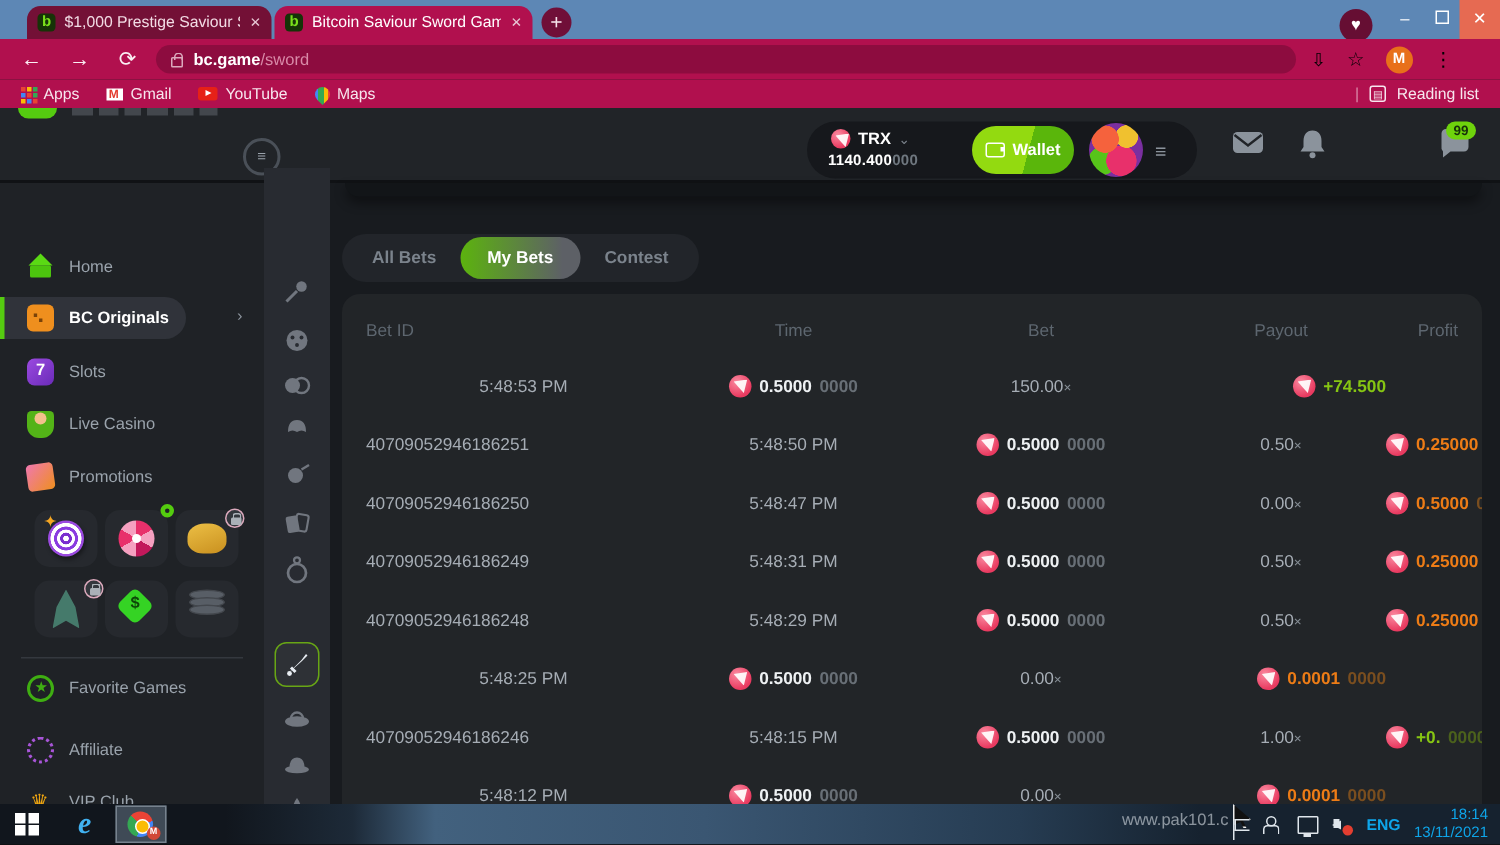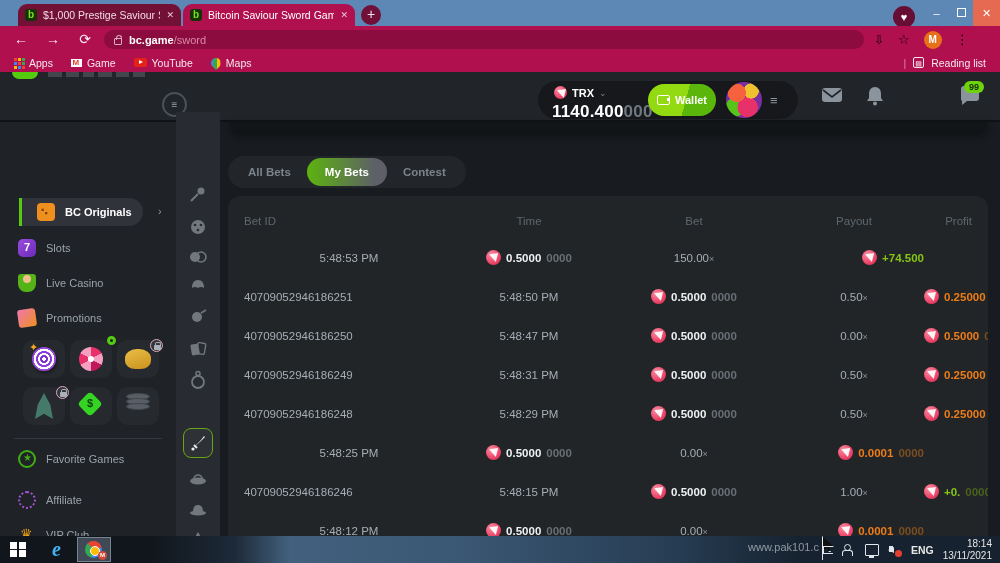--- a/index.html
+++ b/index.html
@@ -51,21 +51,21 @@
   .logo-green { position:absolute; left:0; top:0; width:26px; height:7px; border-radius:0 0 10px 10px; background:#55cb10; }
   .logo-block { position:absolute; top:0; height:5px; background:#43474d; }
   .collapse-btn { position:absolute; left:162px; top:20px; width:25px; height:25px; border-radius:50%; border:2px solid #4a5058; color:#9aa2ab; text-align:center; line-height:21px; font-size:10px; }
   .wallet-cluster { position:absolute; left:538px; top:9px; width:260px; height:38px; background:#16181c; border-radius:19px; }
   .trx-row { position:absolute; left:16px; top:5px; display:flex; align-items:center; gap:5px; }
   .coin { width:15px; height:15px; border-radius:50%; background:radial-gradient(circle at 35% 30%, #fa8aa0, #e93a60 70%); position:relative; flex:0 0 auto; }
   .coin:before { content:""; position:absolute; left:3px; top:3px; width:9px; height:9px; background:#fff; clip-path:polygon(0 15%, 100% 0, 75% 100%, 35% 55%); opacity:.92; }
   .coin.sm { width:13px; height:13px; }
   .trx-label { color:#fff; font-weight:bold; font-size:11px; }
   .chev { color:#7b838c; font-size:9px; }
-  .balance { position:absolute; left:14px; top:21px; font-size:17px; font-weight:bold; color:#fff; letter-spacing:.2px; }
+  .balance { position:absolute; left:14px; top:21px; font-size:10px; font-weight:bold; color:#fff; letter-spacing:.2px; }
   .balance .dim { color:#6f777f; }
   .wallet-btn { position:absolute; left:110px; top:3px; width:68px; height:32px; border-radius:16px; background:linear-gradient(105deg,#93da10 55%,#5ab60b 55%); display:flex; align-items:center; justify-content:center; gap:5px; color:#fff; font-weight:bold; font-size:11px; }
   .wallet-ic { width:13px; height:10px; border:1.5px solid #fff; border-radius:2px; position:relative; }
   .wallet-ic:before { content:""; position:absolute; right:-1px; top:2px; width:3px; height:3px; background:#fff; }
   .avatar-img { position:absolute; left:188px; top:1px; width:36px; height:36px; border-radius:50%; background:radial-gradient(circle at 30% 30%, #f5623d 25%, transparent 26%), radial-gradient(circle at 70% 25%, #f0c12f 20%, transparent 21%), radial-gradient(circle at 60% 70%, #e8306b 30%, transparent 31%), radial-gradient(circle at 25% 70%, #57c41a 25%, transparent 26%), #7a2fa0; }
   .burger { position:absolute; left:232px; top:12px; color:#8b939c; font-size:13px; letter-spacing:0; }
   .hdr-ic { position:absolute; top:13px; color:#8b939c; }
   .badge-99 { position:absolute; left:964px; top:9px; background:#6ed30c; color:#17300a; font-size:9px; font-weight:bold; border-radius:8px; padding:1px 5px; }
 
   .sidebar { position:absolute; left:0; top:50px; width:176px; height:414px; background:#1f2226; }
@@ -138,21 +138,21 @@
   .taskbar { left:0; top:536px; width:1000px; height:27px; background:linear-gradient(90deg,#11161d 0,#11161d 150px,#1d2a38 235px,#42617e 290px,#3a5672 470px,#263c52 680px,#16222f 800px,#16222f 100%); display:flex; align-items:center; }
   .tb-start { margin-left:10px; width:26px; display:grid; grid-template-columns:7px 7px; grid-gap:1.5px; }
   .tb-start i { width:7px; height:7px; background:#fff; }
   .tb-ie { margin-left:16px; color:#41b1f0; font-size:20px; font-weight:bold; font-family:"Liberation Serif",serif; font-style:italic; }
   .tb-chrome { margin-left:16px; width:34px; height:25px; background:#3f4a56; border:1px solid #77828e; display:flex; align-items:center; justify-content:center; position:relative; }
   .chrome-logo { width:17px; height:17px; border-radius:50%; background:conic-gradient(from -45deg, #ea4335 0 120deg, #4285f4 120deg 240deg, #34a853 240deg); position:relative; }
   .chrome-logo:before { content:""; position:absolute; left:4.5px; top:4.5px; width:8px; height:8px; border-radius:50%; background:#fbbc05; border:1.5px solid #fff; }
   .chrome-m { position:absolute; right:3px; bottom:1px; width:9px; height:9px; border-radius:50%; background:#d14836; color:#fff; font-size:6px; line-height:9px; text-align:center; font-weight:bold; }
   .watermark { position:absolute; left:748px; top:541px; color:rgba(235,240,245,.55); font-size:11px; }
   .cursor-ic { position:absolute; left:822px; top:536px; width:12px; height:16px; clip-path:polygon(0 0, 100% 65%, 55% 70%, 75% 100%, 58% 100%, 42% 75%, 0 90%); background:#111; border:1px solid #eee; }
-  .tray { position:absolute; right:4px; top:536px; height:27px; display:flex; align-items:center; gap:9px; color:#e5e5e5; }
+  .tray { position:absolute; right:4px; top:536px; height:27px; display:flex; align-items:center; gap:9px; color:#0ea5e9; }
   .tray-ic { width:14px; height:12px; position:relative; }
   .flag-ic { width:10px; height:8px; border:1px solid #dfe6ec; border-right:none; position:relative; }
   .flag-ic:after { content:""; position:absolute; left:-2px; top:0; width:1.5px; height:13px; background:#dfe6ec; }
   .ppl-ic:before { content:""; position:absolute; left:2px; top:0; width:5px; height:5px; border-radius:50%; border:1.5px solid #dfe6ec; }
   .ppl-ic:after { content:""; position:absolute; left:0; top:6px; width:9px; height:5px; border-radius:3px 3px 0 0; border:1.5px solid #dfe6ec; border-bottom:none; }
   .mon-ic { border:1.5px solid #dfe6ec; border-radius:1px; }
   .mon-ic:after { content:""; position:absolute; left:3px; bottom:-3px; width:5px; height:1.5px; background:#dfe6ec; }
   .spk-ic:before { content:""; position:absolute; left:0; top:3px; border-top:3px solid transparent; border-bottom:3px solid transparent; border-right:6px solid #dfe6ec; }
   .spk-ic i { position:absolute; left:1px; top:2px; width:4px; height:6px; background:#dfe6ec; }
   .spk-ic:after { content:""; position:absolute; right:0px; bottom:-1px; width:7px; height:7px; border-radius:50%; background:#e33e30; }
@@ -206,21 +206,21 @@
           <i style="background:#e94335"></i>
           <i style="background:#34a853"></i>
           <i style="background:#fbbc05"></i>
           <i style="background:#4285f4"></i>
           <i style="background:#e94335"></i>
         </span>
       <span>Apps</span>
     </span>
     <span class="bm">
       <span class="gmail-ic"></span>
-      <span>Game</span>
+      <span>Gmail</span>
     </span>
     <span class="bm">
       <span class="yt-ic"></span>
       <span>YouTube</span>
     </span>
     <span class="bm">
       <span class="maps-ic"></span>
       <span>Maps</span>
     </span>
     <span class="bm-right">
@@ -266,21 +266,25 @@
           <path d="M11 2 C7 2 5 5 5 9 L5 13 L3 16 L19 16 L17 13 L17 9 C17 5 15 2 11 2 Z" fill="#8b939c"></path>
           <circle cx="11" cy="18.5" r="2" fill="#8b939c"></circle>
         </svg>
       <svg class="hdr-ic" style="left:958px;" width="24" height="22" viewBox="0 0 24 22">
           <path d="M3 4 a3 3 0 0 1 3-3 h12 a3 3 0 0 1 3 3 v9 a3 3 0 0 1 -3 3 h-9 l-5 4 v-4 a3 3 0 0 1 -1-3 Z" fill="#8b939c"></path>
         </svg>
       <div class="badge-99">99</div>
     </div>
 
     <div class="sidebar">
-      <div class="snav snav-active" style="top:76px;margin-left:19px;">
+      <div class="snav" style="top:42px;">
+        <span class="ic home-ic"></span>
+        <span>Home</span>
+      </div>
+      <div class="snav snav-active" style="top:76px;">
         <span class="ic dice-ic"></span>
         <span>BC Originals</span>
       </div>
       <span class="snav-chev" style="top:83px;">›</span>
       <div class="snav" style="top:112px;">
         <span class="ic slots-ic"></span>
         <span>Slots</span>
       </div>
       <div class="snav" style="top:147px;">
         <span class="ic live-ic"></span>

